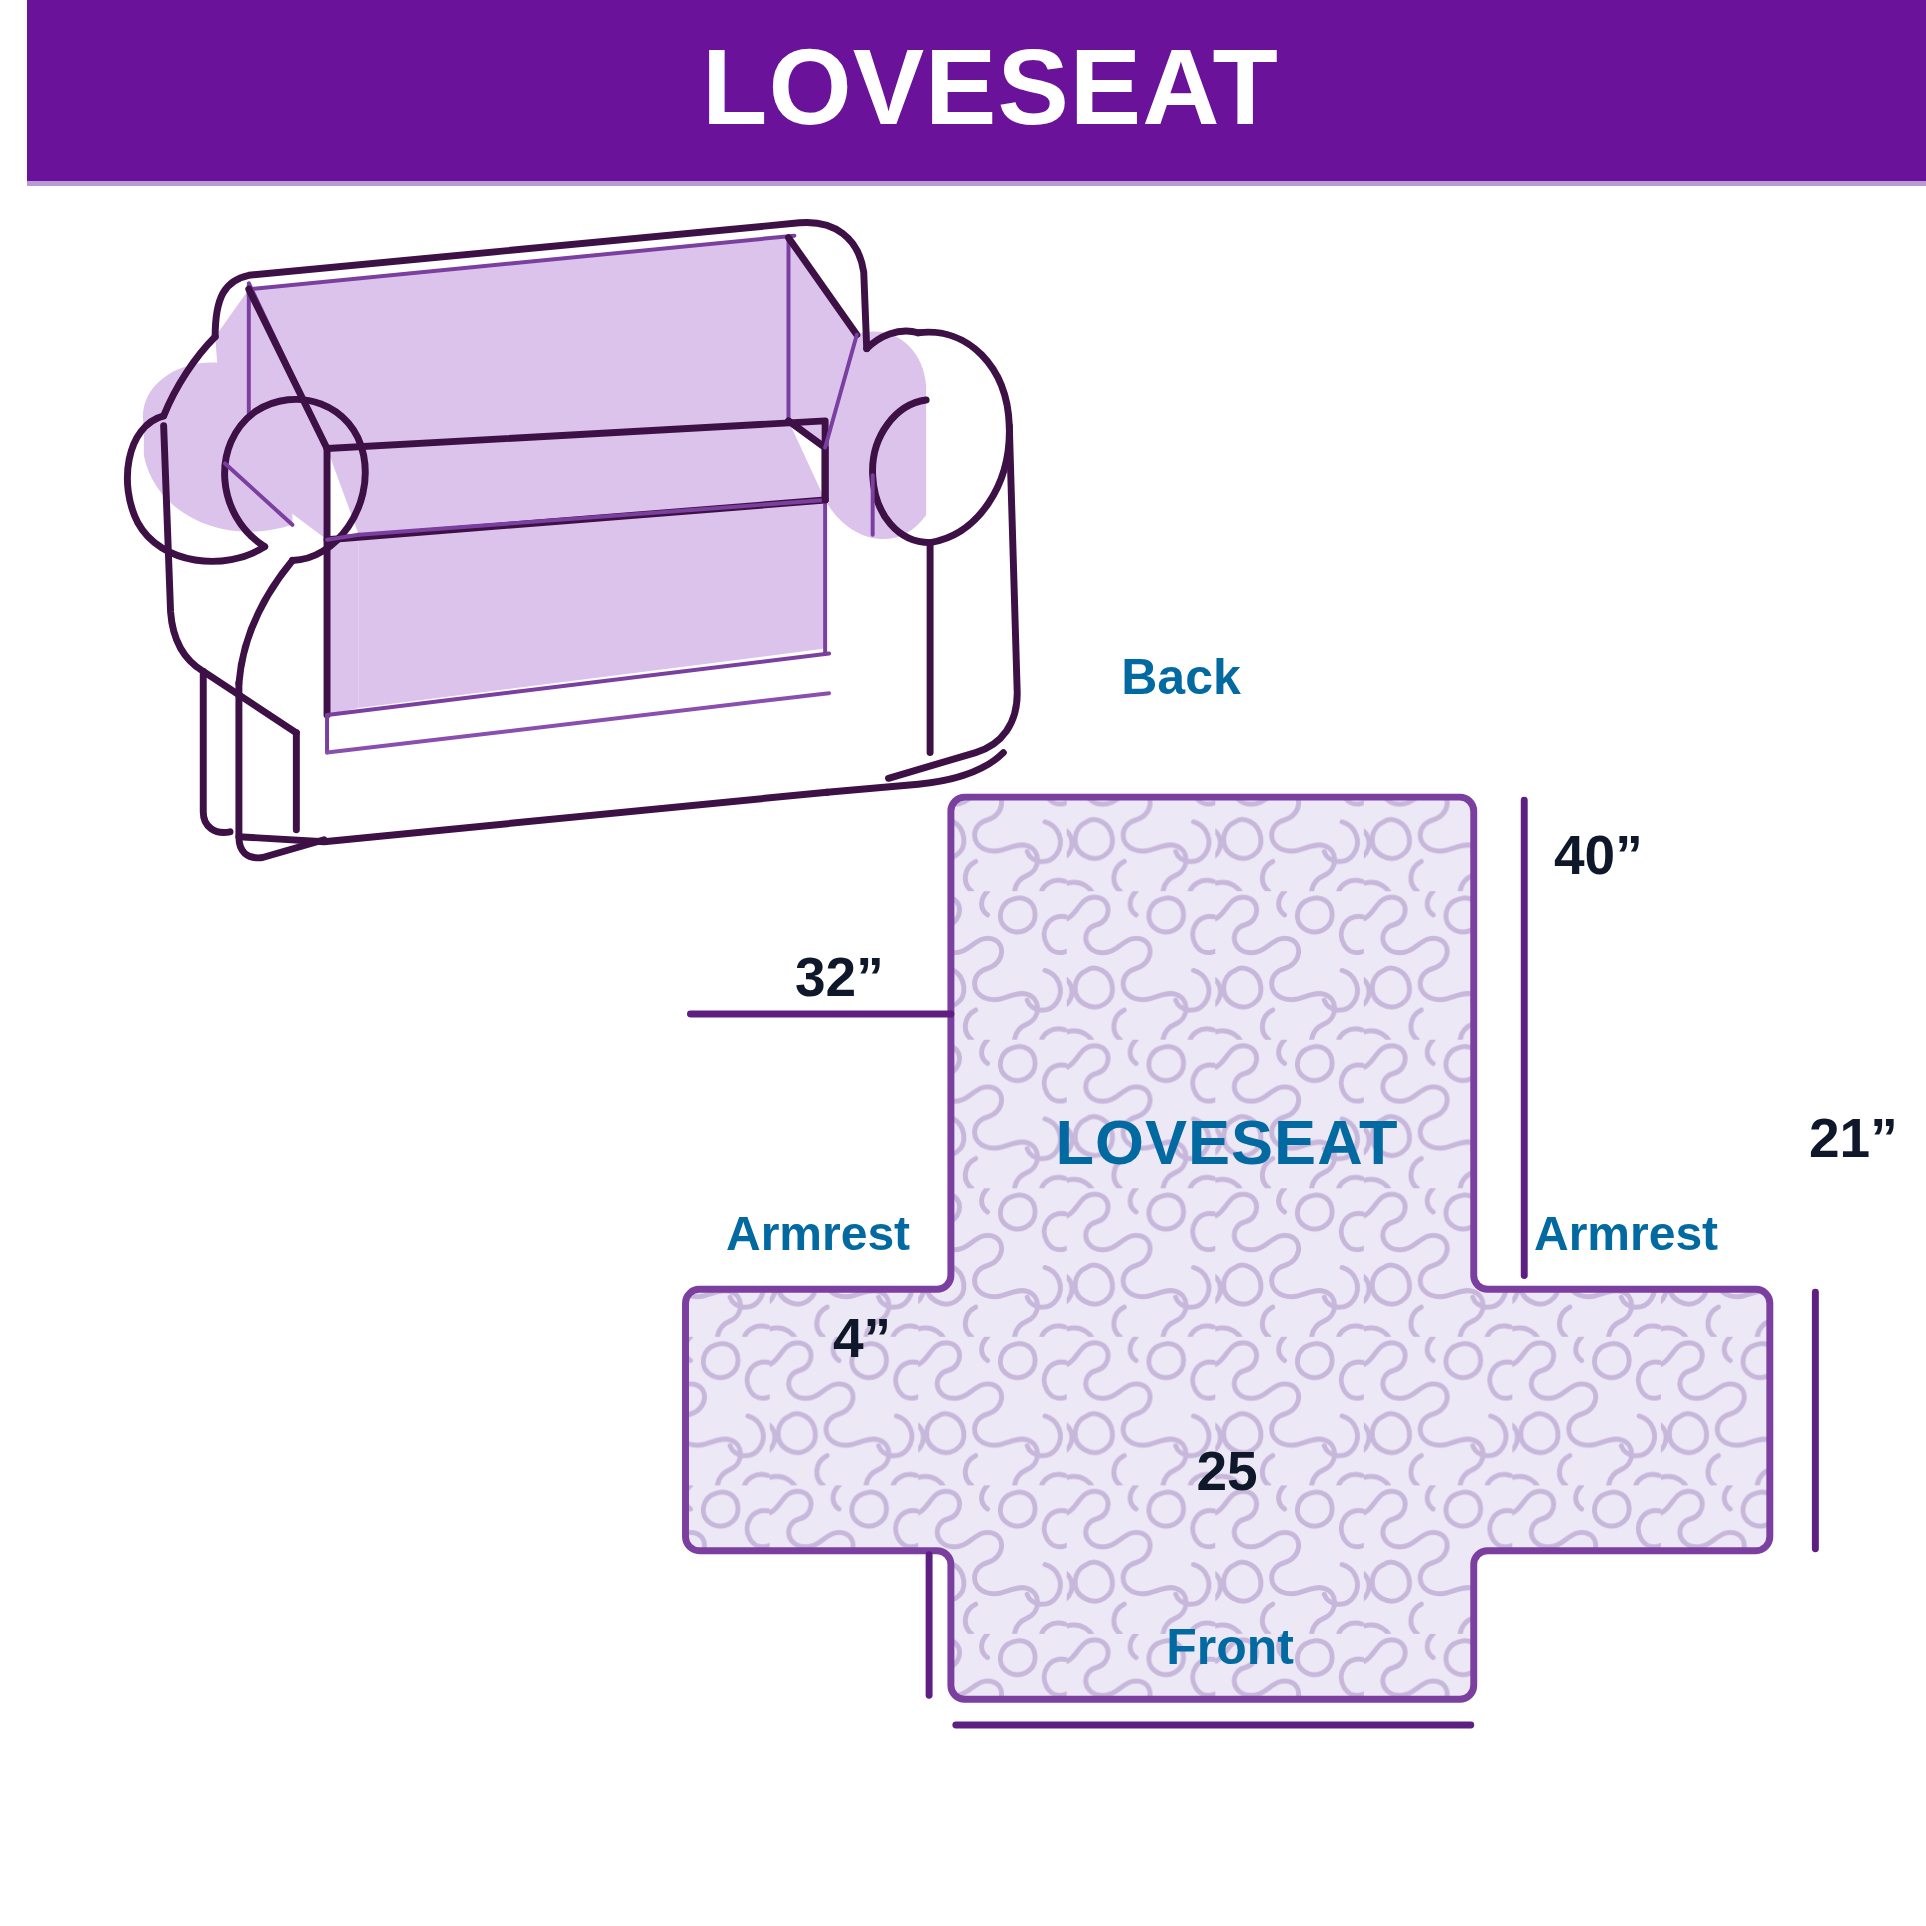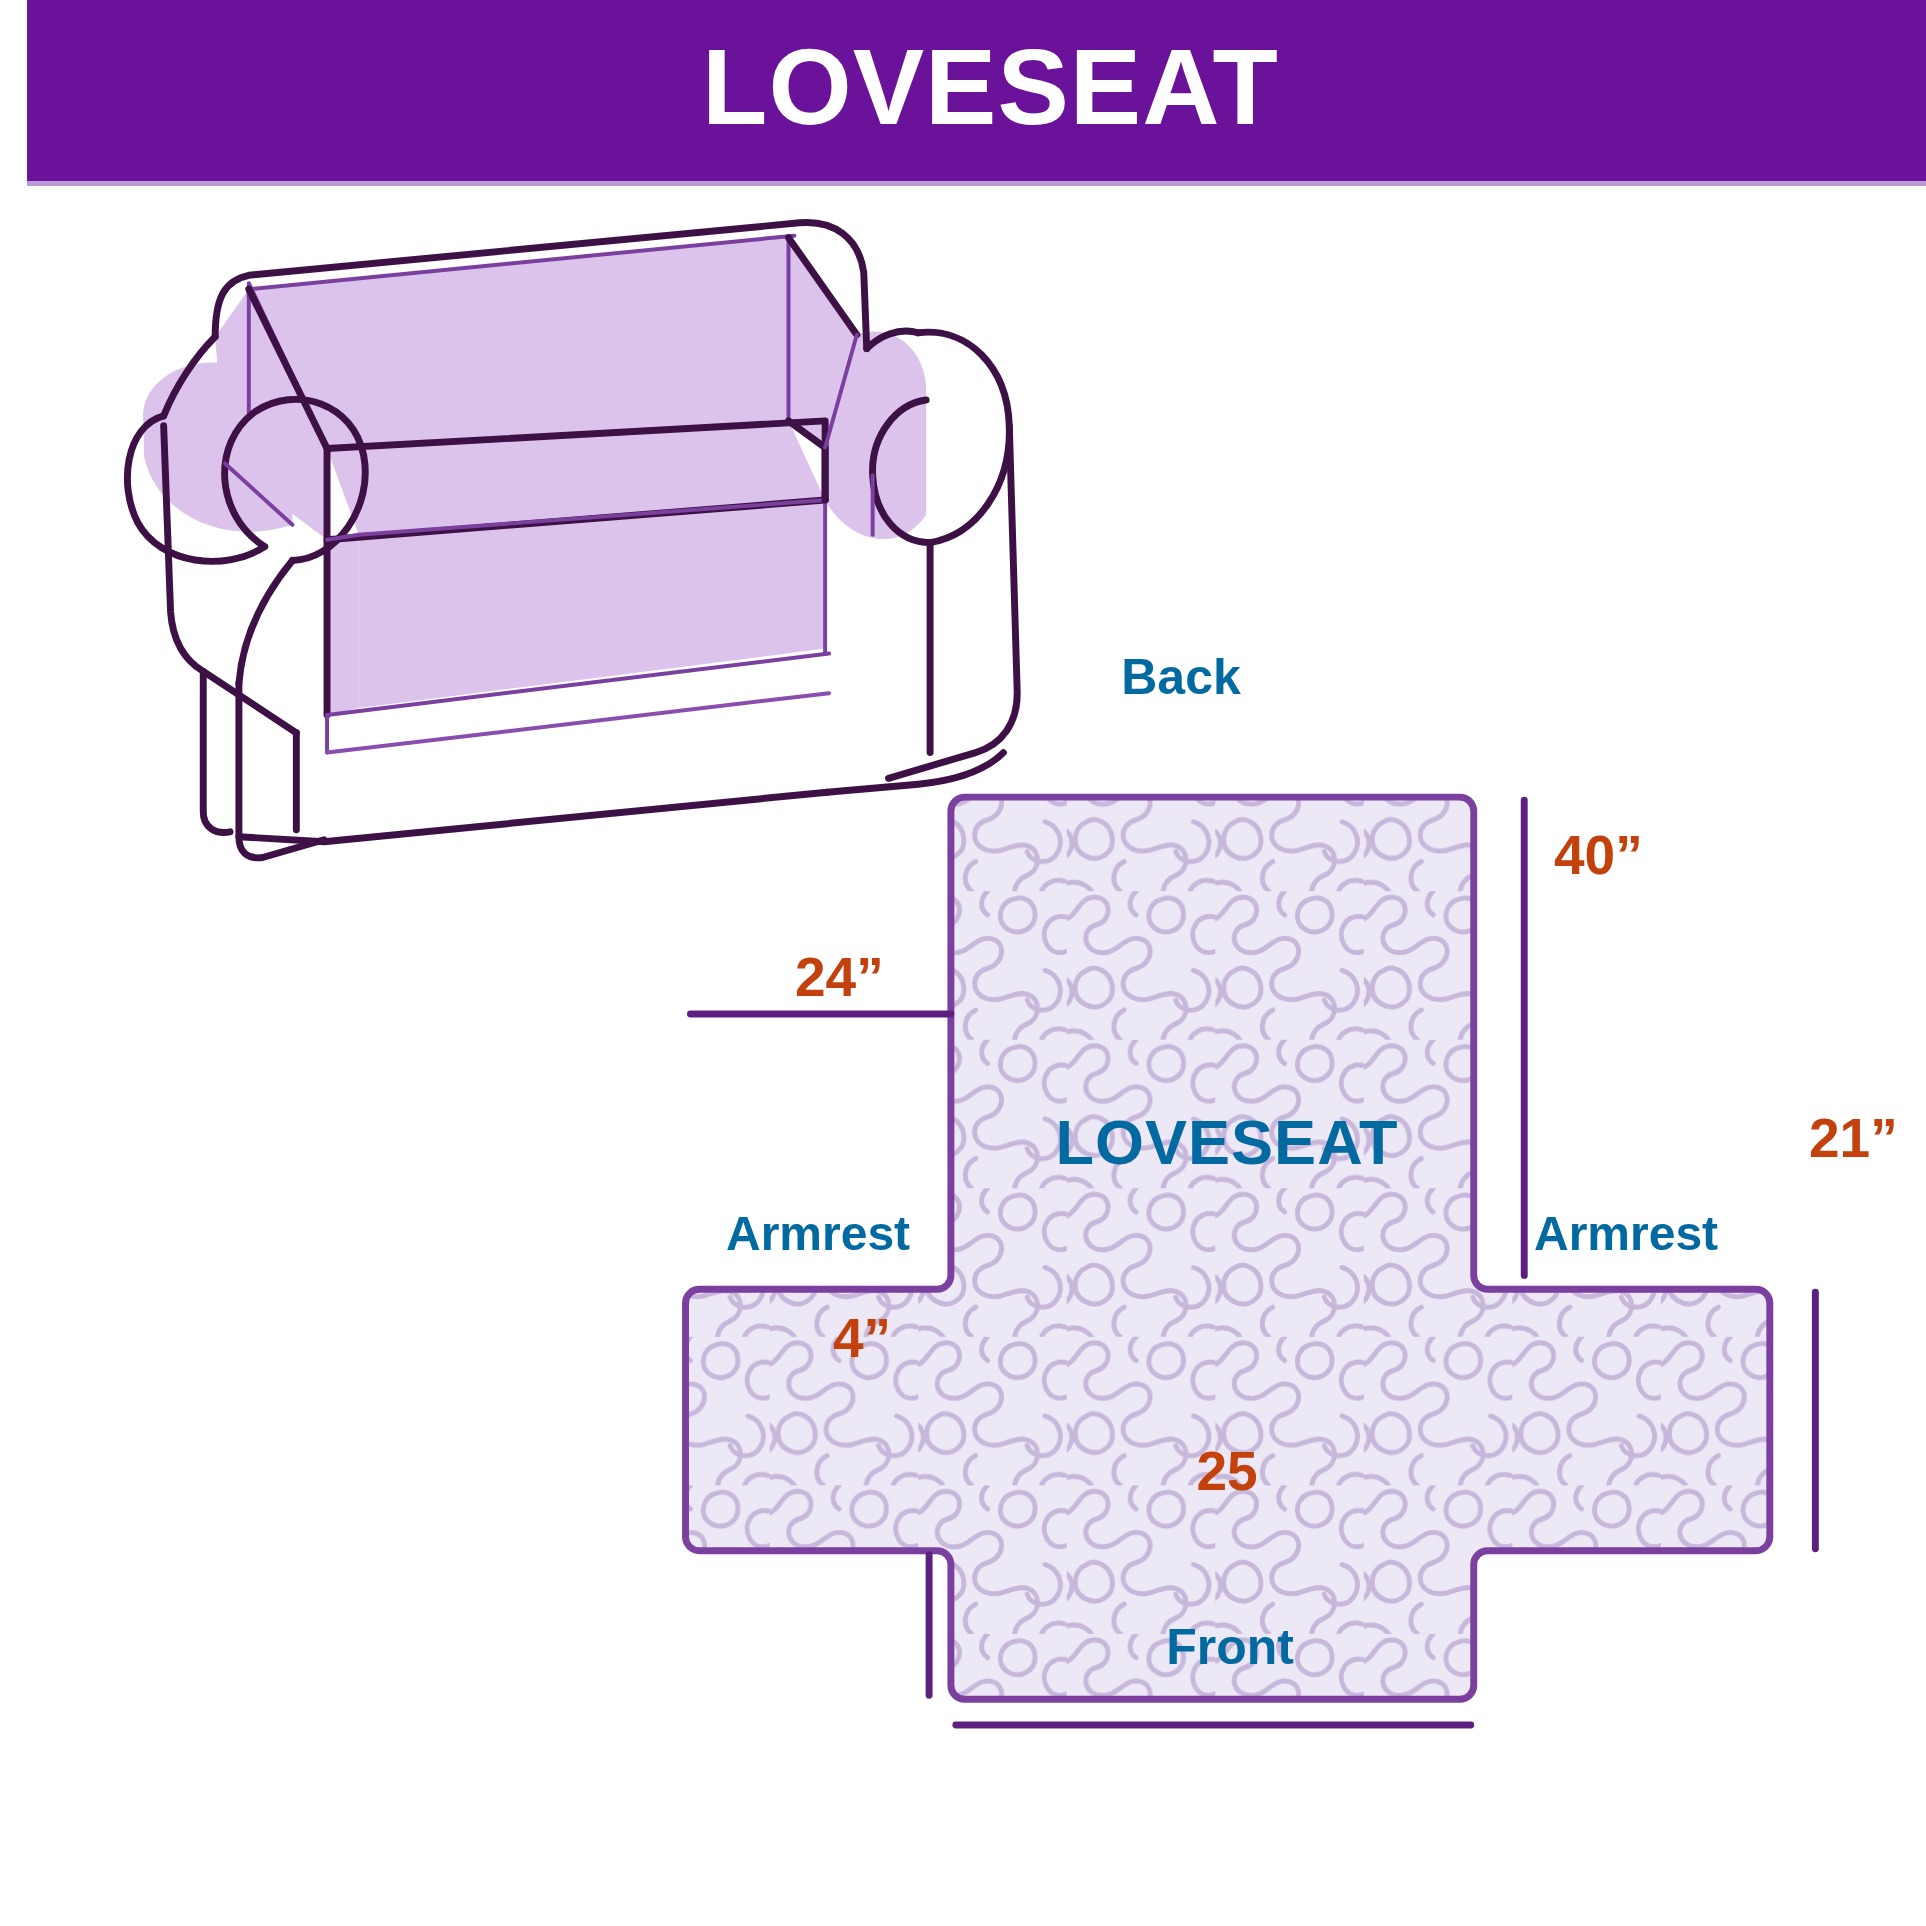--- a/index.html
+++ b/index.html
@@ -70,21 +70,21 @@
   
   .pat-label {
     position: absolute;
     color: #0369a1;
     font-weight: bold;
     line-height: 1;
     white-space: nowrap;
   }
   .dim-label {
     position: absolute;
-    color: #c2410c;
+    color: #0f172a;
     font-weight: bold;
     line-height: 1;
     white-space: nowrap;
   }
   #label-back      { font-size: 50px; left: 1154px; top: 652px; transform: translateX(-50%); }
   #label-front     { font-size: 50px; left: 1203px; top: 1622px; transform: translateX(-50%); }
   #label-center    { font-size: 63px; left: 1200px; top: 1111px; transform: translateX(-50%); letter-spacing: 1px; }
   #label-armrest-l { font-size: 48px; left: 699px;  top: 1210px; }
   #label-armrest-r { font-size: 48px; left: 1507px; top: 1210px; }
 
@@ -253,19 +253,19 @@
     </g>
   </svg>
 
   <div class="pat-label" id="label-back">Back</div>
   <div class="pat-label" id="label-armrest-l">Armrest</div>
   <div class="pat-label" id="label-armrest-r">Armrest</div>
   <div class="pat-label" id="label-front">Front</div>
   <div class="pat-label" id="label-center">LOVESEAT</div>
 
   <div class="dim-label" id="dim-40">40”</div>
-  <div class="dim-label" id="dim-24">24”</div>
+  <div class="dim-label" id="dim-24">32”</div>
   <div class="dim-label" id="dim-23">21”</div>
   <div class="dim-label" id="dim-13">4”</div>
   <div class="dim-label" id="dim-46">25</div>
 
 </div>
 
 
 </body></html>

